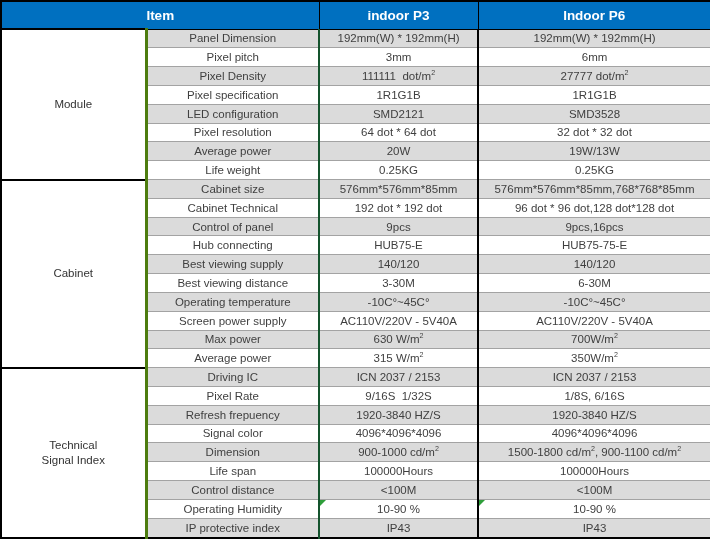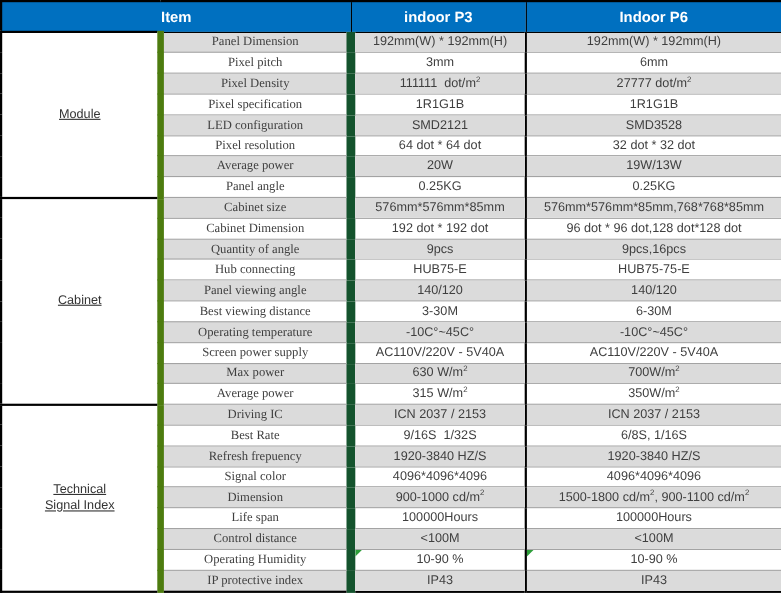--- a/index.html
+++ b/index.html
@@ -32,27 +32,26 @@
     font-size: 11.5px;
     color: #3f3f3f;
     padding: 0 2px;
     border-top: 1px solid #a3a3a3;
     overflow: hidden;
   }
   tbody tr.stripe td { background: #DBDBDB; }
   td.group-cell {
     background: #ffffff !important;
     border-top: 2px solid #000000;
-    border-right: 6px solid #4d7c0f;
+    border-right: 3px solid #4d7c0f;
     color: #333333;
     white-space: pre-line;
     line-height: 1.25;
-    text-decoration: underline;
-  }
-  td.item-cell { border-right: 8px solid #14532d; font-family: Liberation Serif, serif; }
+  }
+  td.item-cell { border-right: 2px solid #14532d; }
   td.value-cell { position: relative; white-space: pre-wrap; }
   td.value-cell.p3 { border-right: 2px solid #000000; }
   sup { font-size: 0.62em; line-height: 0; }
   .marker {
     position: absolute; top: 0; left: 0;
     width: 0; height: 0;
     border-top: 6px solid #2e9e3a;
     border-right: 6px solid transparent;
   }
 </style>
@@ -105,47 +104,47 @@
           <td class="item-cell">Pixel resolution</td>
           <td class="value-cell p3">64 dot * 64 dot</td>
           <td class="value-cell p6">32 dot * 32 dot</td>
         </tr>
         <tr class="stripe">
           <td class="item-cell">Average power</td>
           <td class="value-cell p3">20W</td>
           <td class="value-cell p6">19W/13W</td>
         </tr>
         <tr>
-          <td class="item-cell">Panel angle</td>
+          <td class="item-cell">Life weight</td>
           <td class="value-cell p3">0.25KG</td>
           <td class="value-cell p6">0.25KG</td>
         </tr>
         <tr class="stripe">
           <td rowspan="10" class="group-cell">Cabinet</td>
           <td class="item-cell">Cabinet size</td>
           <td class="value-cell p3">576mm*576mm*85mm</td>
           <td class="value-cell p6">576mm*576mm*85mm,768*768*85mm</td>
         </tr>
         <tr>
-          <td class="item-cell">Cabinet Dimension</td>
+          <td class="item-cell">Cabinet Technical</td>
           <td class="value-cell p3">192 dot * 192 dot</td>
           <td class="value-cell p6">96 dot * 96 dot,128 dot*128 dot</td>
         </tr>
         <tr class="stripe">
-          <td class="item-cell">Quantity of angle</td>
+          <td class="item-cell">Control of panel</td>
           <td class="value-cell p3">9pcs</td>
           <td class="value-cell p6">9pcs,16pcs</td>
         </tr>
         <tr>
           <td class="item-cell">Hub connecting</td>
           <td class="value-cell p3">HUB75-E</td>
           <td class="value-cell p6">HUB75-75-E</td>
         </tr>
         <tr class="stripe">
-          <td class="item-cell">Panel viewing angle</td>
+          <td class="item-cell">Best viewing supply</td>
           <td class="value-cell p3">140/120</td>
           <td class="value-cell p6">140/120</td>
         </tr>
         <tr>
           <td class="item-cell">Best viewing distance</td>
           <td class="value-cell p3">3-30M</td>
           <td class="value-cell p6">6-30M</td>
         </tr>
         <tr class="stripe">
           <td class="item-cell">Operating temperature</td>
@@ -168,23 +167,23 @@
           <td class="value-cell p6">350W/m<sup>2</sup></td>
         </tr>
         <tr class="stripe">
           <td rowspan="9" class="group-cell">Technical
 Signal Index</td>
           <td class="item-cell">Driving IC</td>
           <td class="value-cell p3">ICN 2037 / 2153</td>
           <td class="value-cell p6">ICN 2037 / 2153</td>
         </tr>
         <tr>
-          <td class="item-cell">Best Rate</td>
+          <td class="item-cell">Pixel Rate</td>
           <td class="value-cell p3">9/16S  1/32S</td>
-          <td class="value-cell p6">6/8S, 1/16S</td>
+          <td class="value-cell p6">1/8S, 6/16S</td>
         </tr>
         <tr class="stripe">
           <td class="item-cell">Refresh frepuency</td>
           <td class="value-cell p3">1920-3840 HZ/S</td>
           <td class="value-cell p6">1920-3840 HZ/S</td>
         </tr>
         <tr>
           <td class="item-cell">Signal color</td>
           <td class="value-cell p3">4096*4096*4096</td>
           <td class="value-cell p6">4096*4096*4096</td>

